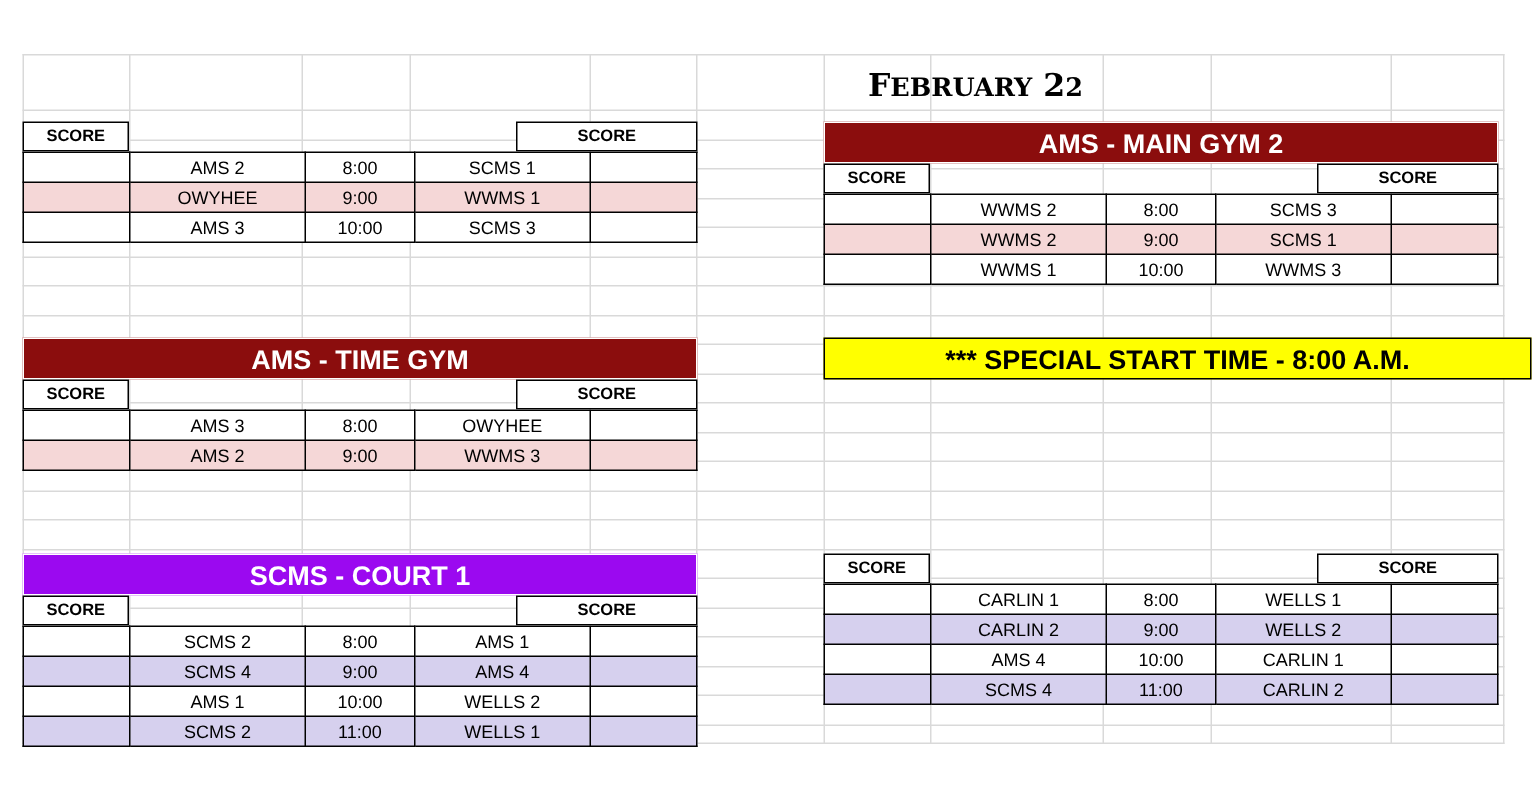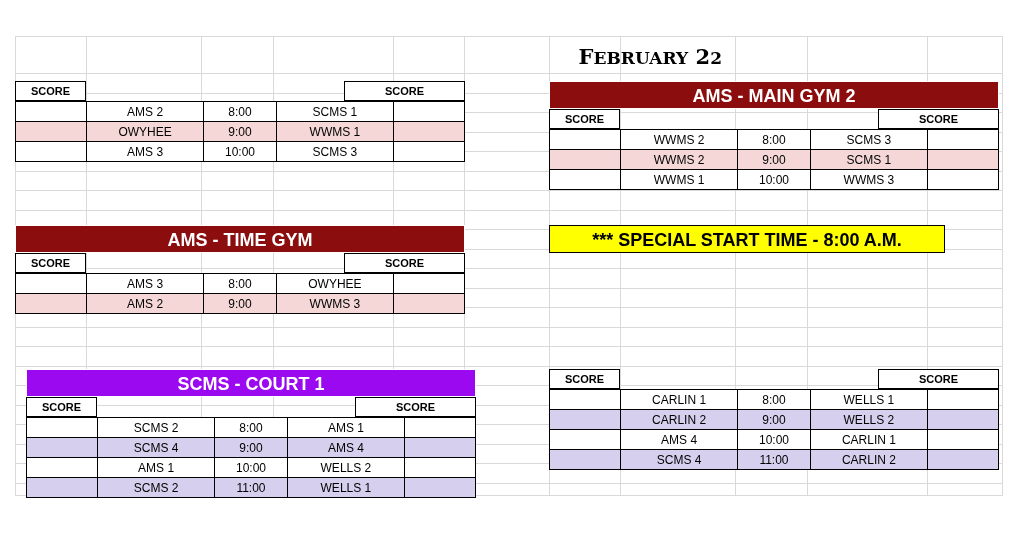--- a/index.html
+++ b/index.html
@@ -260,25 +260,25 @@
       <td class="score"></td>
       <td class="team">AMS 2</td>
       <td class="time">9:00</td>
       <td class="team">WWMS 3</td>
       <td class="score"></td>
     </tr>
   </tbody>
     </table>
 </div>
 
-<div class="blk" style="left:549px; top:225px; width:396px;">
+<div class="blk" style="left:549px; top:225px; width:472px;">
   <div class="hdr yellow">*** SPECIAL START TIME - 8:00 A.M.</div>
 </div>
 
-<div class="blk" style="left:26px; top:369px; width:450px;">
+<div class="blk" style="left:15px; top:369px; width:450px;">
   <div class="hdr purple">SCMS - COURT 1</div>
   <div class="scorerow">
     <div class="cell" style="width:71px">SCORE</div>
     <div class="spacer" style="width:258px"></div>
     <div class="cell" style="width:121px">SCORE</div>
   </div>
   <table class="sched">
     <tbody>
         <tr>
       <td class="score cell-blank"></td>

